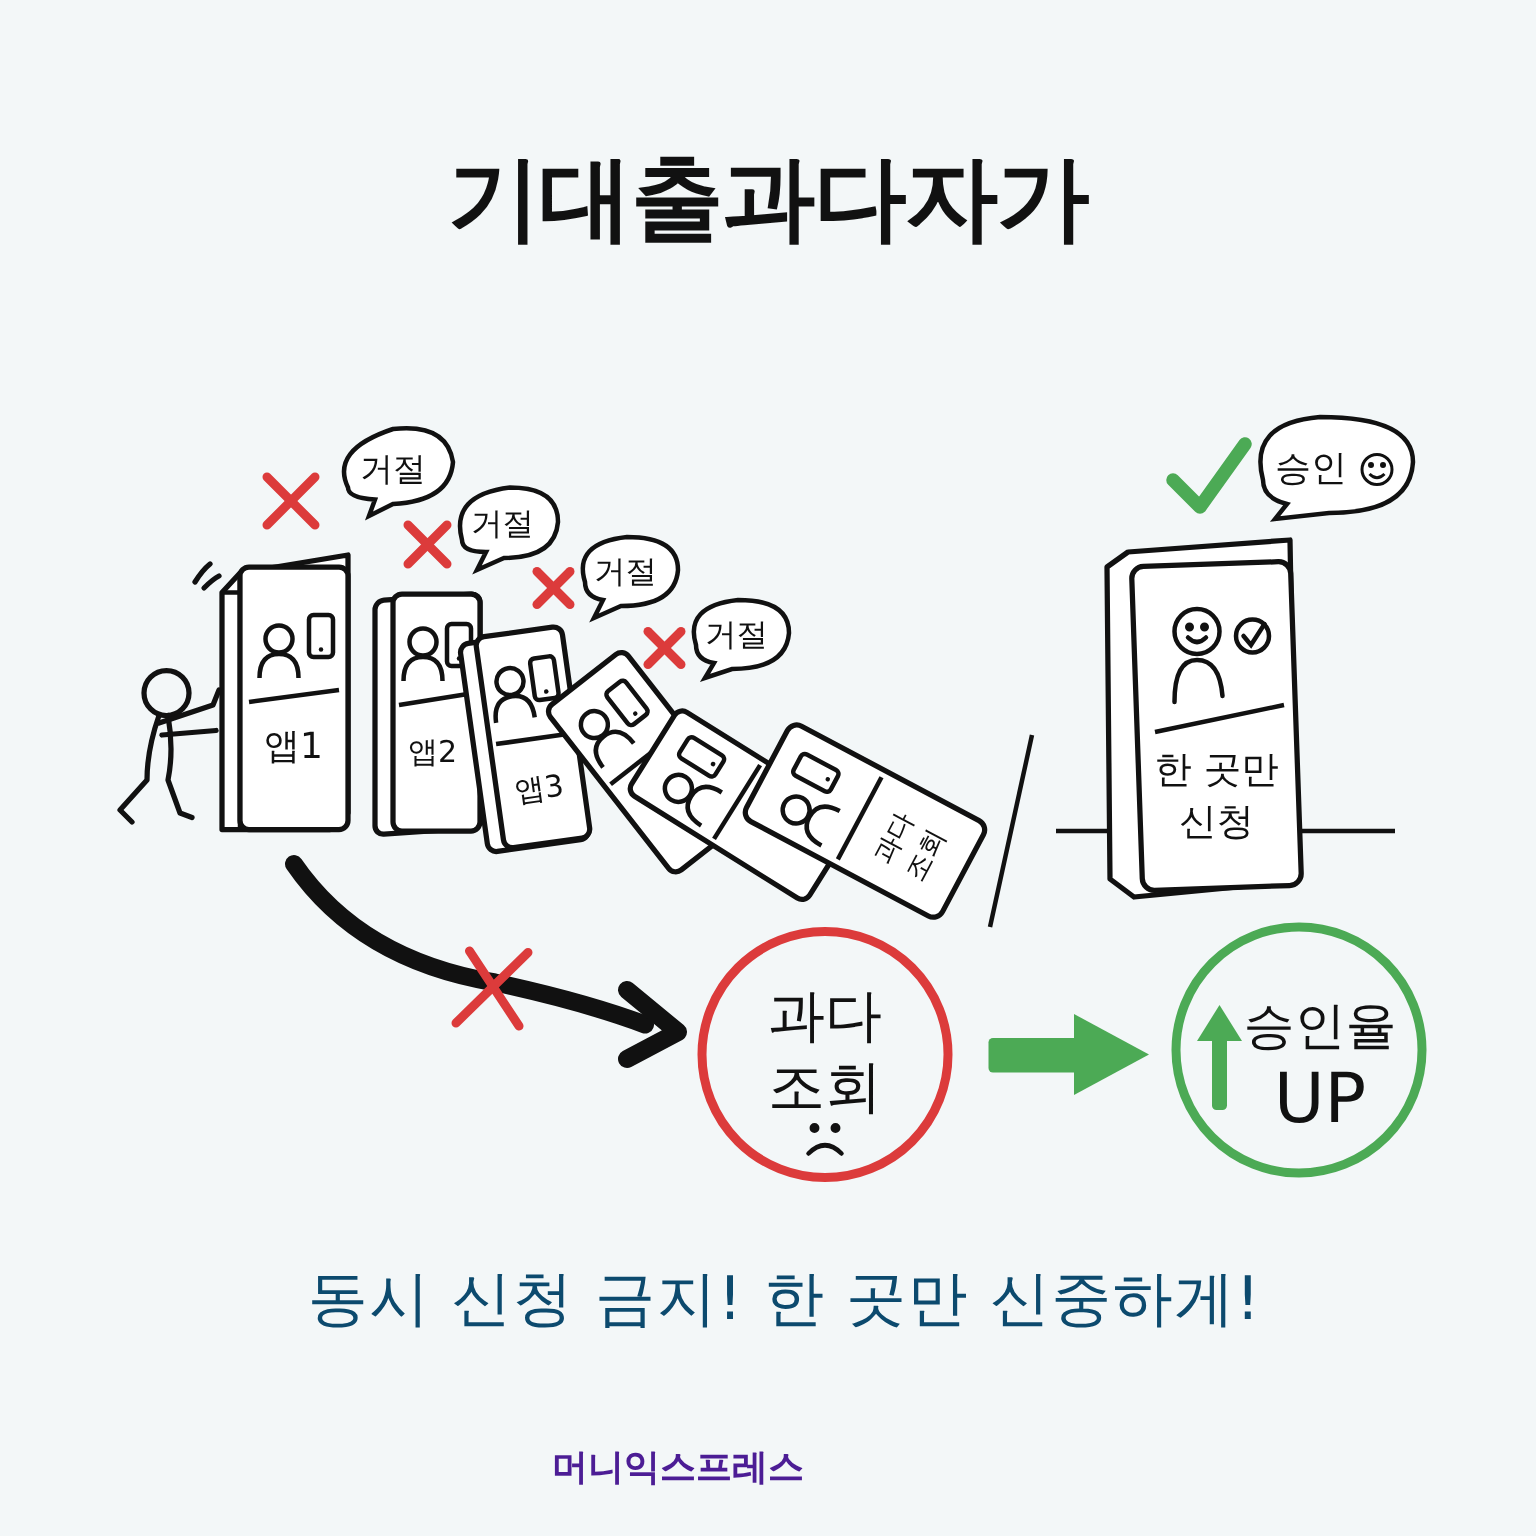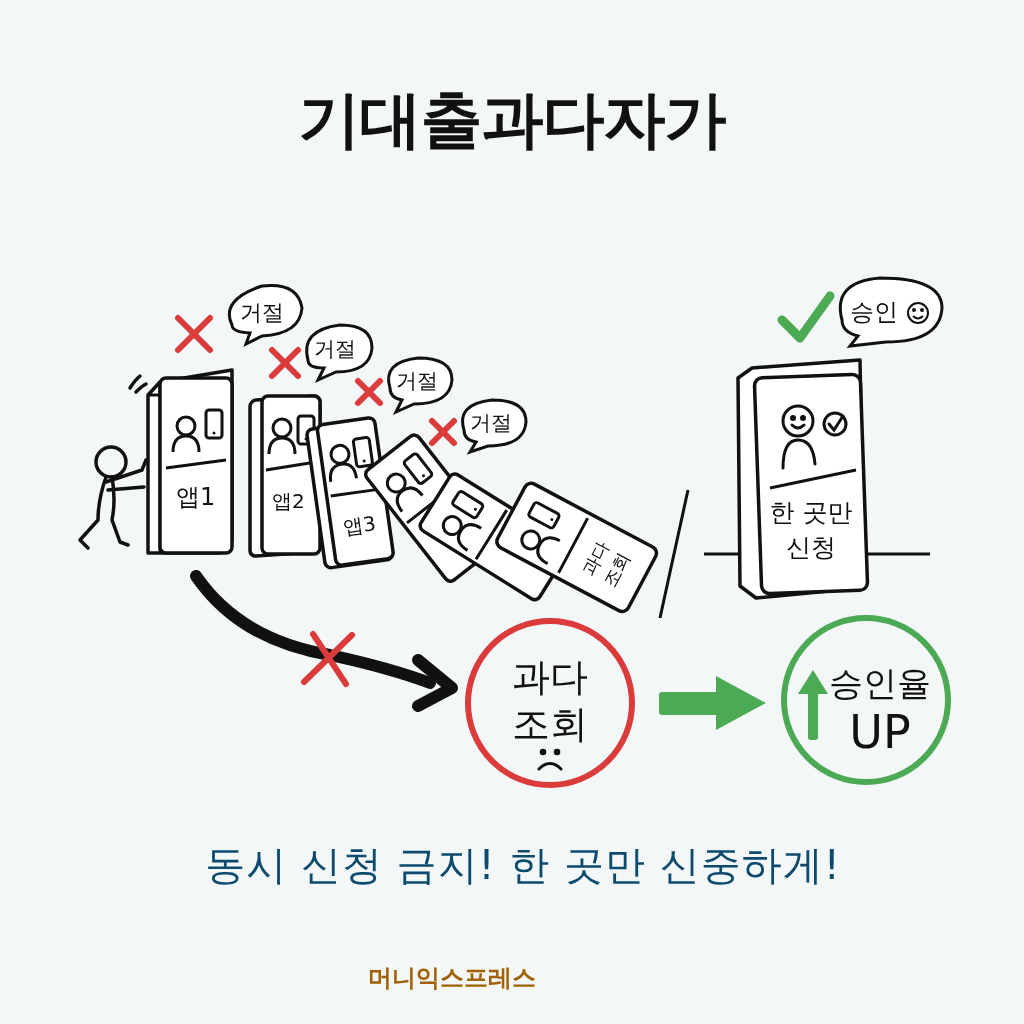--- a/index.html
+++ b/index.html
@@ -8,30 +8,30 @@
     background: #f3f7f8;
     font-family: "DejaVu Sans", "Liberation Sans", sans-serif;
     color: #111;
     position: relative;
   }
   .title {
     position: absolute; left: 0; top: 78px; width: 1024px;
     text-align: center; font-weight: bold; font-size: 62px; line-height: 84px;
     letter-spacing: -1px; color: #111;
   }
-  .title div { margin: 0; }
+  .title div { margin: 12px; }
   .illust { position: absolute; left: 0; top: 0; width: 1024px; height: 1024px; }
   .svgtext { font-family: "DejaVu Sans", sans-serif; fill: #111; }
   .tagline {
     position: absolute; left: 11px; top: 838px; width: 1024px; text-align: center;
     font-size: 40px; color: #0c4a6e; letter-spacing: 1px;
   }
   .brand {
     position: absolute; left: 0; top: 962px; width: 904px; text-align: center;
-    font-size: 24px; font-weight: bold; color: #a16207;
+    font-size: 24px; font-weight: bold; color: #4c1d95;
   }
 </style>
 </head>
 <body>
 
 <div class="title">
   <div>기대출과다자가</div>
 </div>
 
 <svg class="illust" viewBox="0 0 1024 1024" xmlns="http://www.w3.org/2000/svg">

